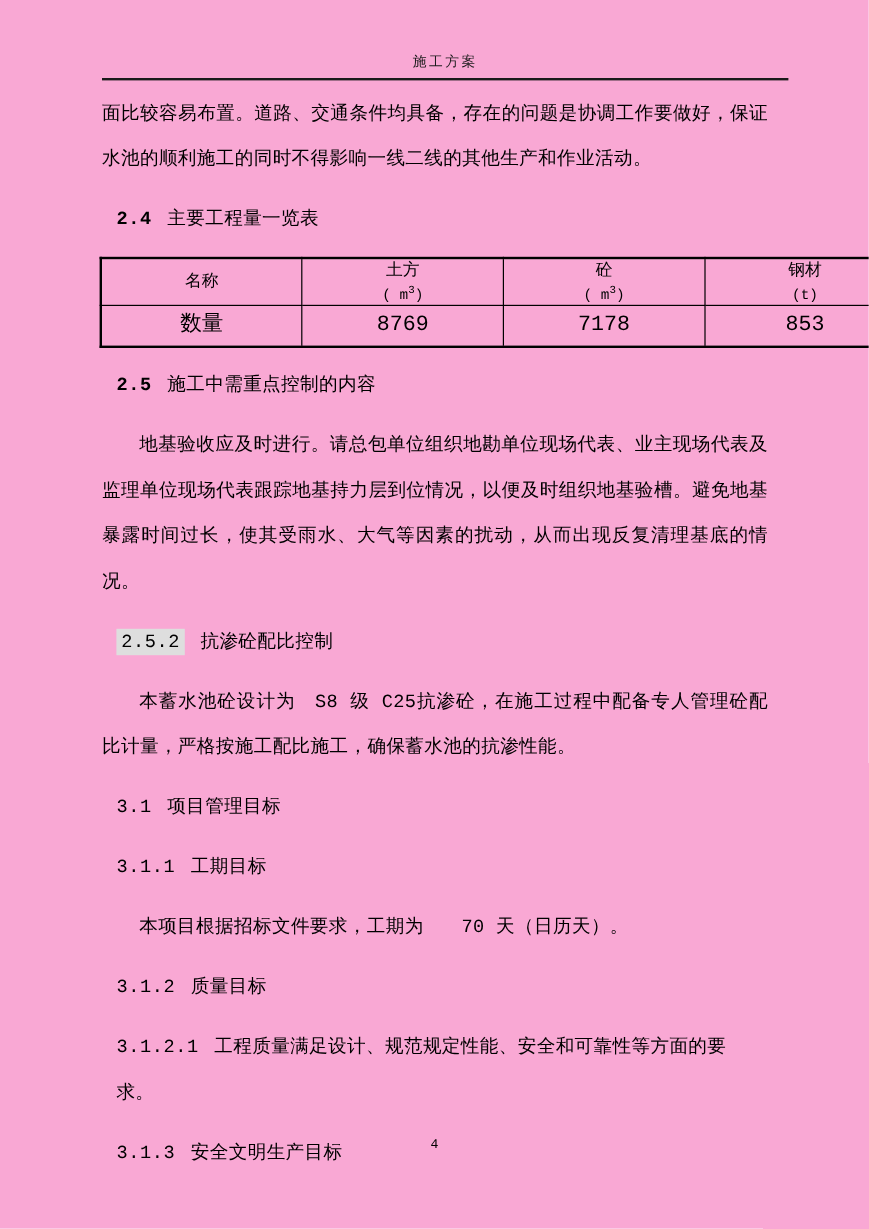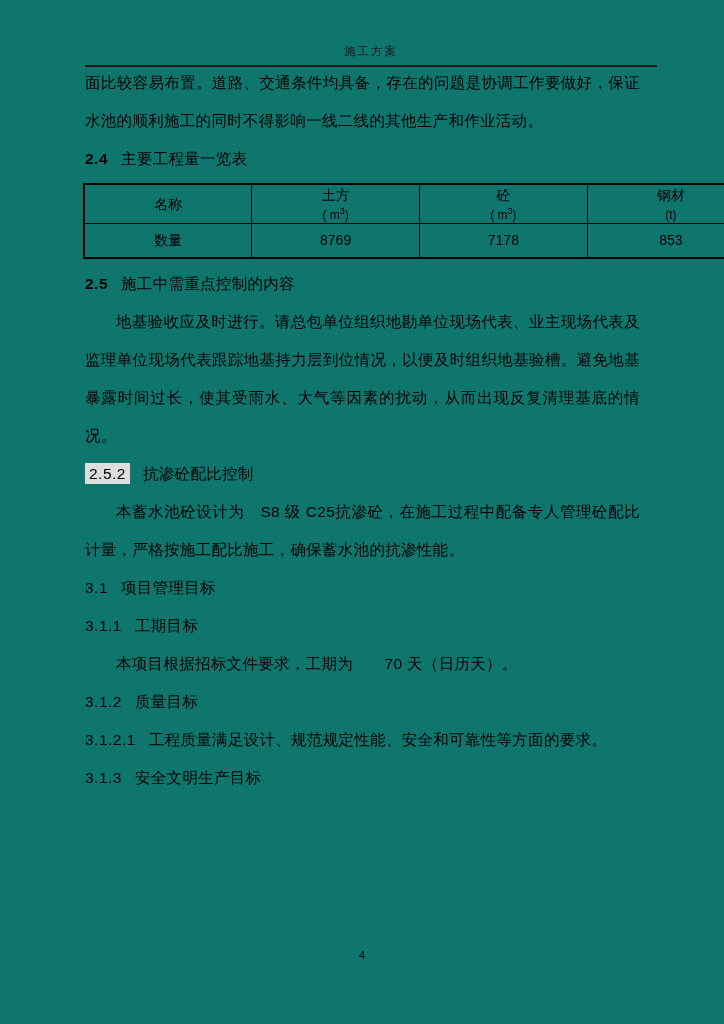--- a/index.html
+++ b/index.html
@@ -1,44 +1,44 @@
 <!DOCTYPE html>
 <html><head>
 <meta charset="utf-8">
 <style>
   html,body{margin:0;padding:0;background:#ffffff;}
   .page{
-    position:relative;width:724px;height:1024px;background:#0f766e;color:#000;
-    font-family:Liberation Sans, sans-serif;overflow:hidden;
+    position:relative;width:724px;height:1024px;background:#f9a8d4;color:#000;
+    font-family:Liberation Mono, monospace;overflow:hidden;
   }
   .header{
     position:absolute;top:44px;left:85px;width:572px;
     text-align:center;font-size:11.5px;letter-spacing:2px;color:#1a1a1a;
     padding-bottom:6px;border-bottom:2px solid #1a1a1a;
   }
   .content{
-    position:absolute;top:64px;left:85px;width:555px;
+    position:absolute;top:76px;left:85px;width:555px;
     font-size:15.5px;line-height:38px;letter-spacing:0.3px;
   }
   .para{margin:0;text-indent:2em;text-align:justify;}
   .para.noindent{text-indent:0;}
-  .hd{margin:0;font-size:15.5px;font-weight:400;}
+  .hd{margin:12px;font-size:15.5px;font-weight:400;}
   .hd .num{margin-right:13px;letter-spacing:0.5px;}
   .hd.lvl2 .num{font-weight:700;}
   .hl{padding:2px 4px;}
   table.qty{
     border-collapse:collapse;table-layout:fixed;width:673px;
     margin:5px 0 6px -2px;border:2px solid #000;
   }
   table.qty td{border:1px solid #000;text-align:center;vertical-align:middle;padding:0;letter-spacing:0;}
   .hdr-cell{height:37px;line-height:17px;font-size:14px;}
   .name-cell{height:37px;font-size:14px;}
   .unit{font-size:12px;line-height:14px;}
   .unit sup{font-size:9px;vertical-align:super;}
-  .data-cell{height:33px;line-height:33px;font-size:14px;}
+  .data-cell{height:33px;line-height:33px;font-size:18px;}
   .footer{position:absolute;top:949px;left:0;width:100%;text-align:center;font-size:11px;}
 </style>
 </head>
 <body>
 
 <div class="page">
 
   <div class="header">
     <span>施工方案</span>
   </div>

